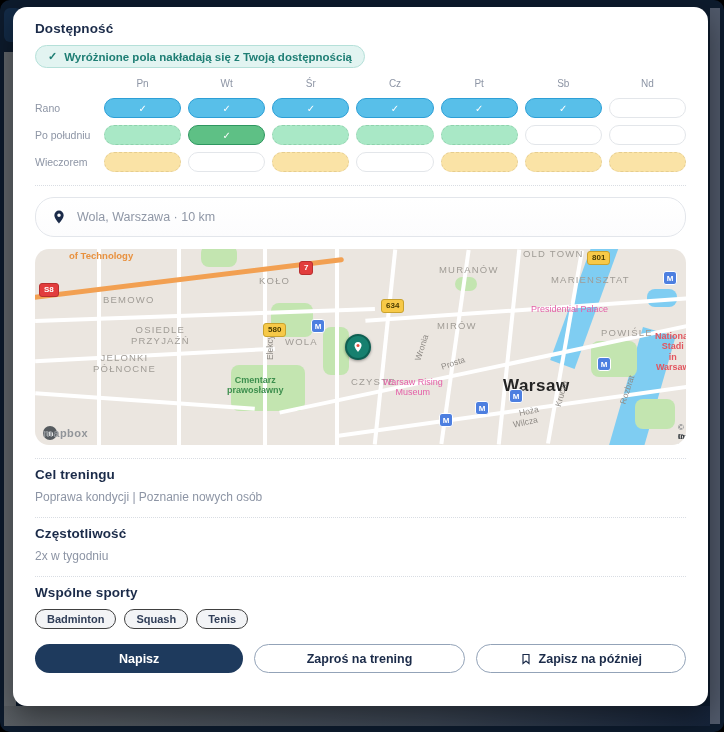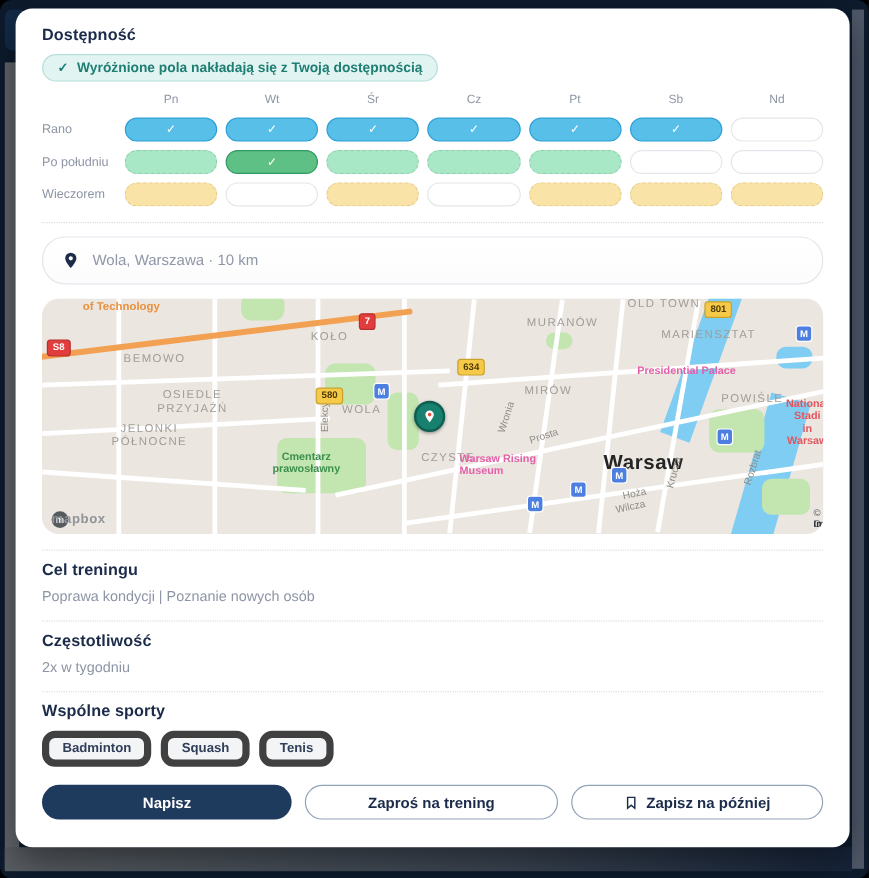--- a/index.html
+++ b/index.html
@@ -45,41 +45,41 @@
   .map *{position:absolute;}
   .road{background:#fff;}
   .rh{height:4px;} .rv{width:4px;height:100%;top:0;}
   .park{background:#c3e5b0;border-radius:8px;}
   .water{background:#7fcdf2;}
   .hwy{background:#f2a052;height:5px;width:330px;left:-20px;top:28px;transform:rotate(-7deg);border-radius:3px;}
   .maplab{position:absolute;white-space:pre-line;line-height:1.15;transform-origin:center;}
   .lab-area{font-size:9.5px;color:#a09c96;letter-spacing:1.2px;text-align:center;}
   .lab-street{font-size:8.5px;color:#8f8b86;}
   .lab-city{font-size:17px;font-weight:bold;color:#242424;letter-spacing:.5px;margin-top:17px;}
-  .lab-poi-pink{font-size:9px;color:#e45fa8;font-weight:bold;}
+  .lab-poi-pink{font-size:9px;color:#e45fa8;font-weight:normal;text-align:center;}
   .lab-poi-red{font-size:9px;color:#e2555f;font-weight:bold;text-align:center;}
   .lab-poi-green{font-size:9px;color:#3d8f4e;font-weight:bold;text-align:center;}
   .lab-poi-orange{font-size:9.5px;color:#e8913f;font-weight:bold;}
   .shield{font-size:8px;font-weight:bold;border-radius:3px;padding:1px 4px;line-height:1.2;}
   .shield.red{background:#e23d3d;color:#fff;border:1px solid #b92f2f;}
   .shield.yellow{background:#f7c948;color:#4a3b00;border:1px solid #c9a22e;}
   .metro{width:12px;height:12px;background:#4d7fe0;border-radius:3px;color:#fff;font-size:8px;font-weight:bold;
          display:flex;align-items:center;justify-content:center;border:1px solid #fff;}
   .marker{width:22px;height:22px;border-radius:50%;background:#17806f;border:2px solid #0e5f52;
           display:flex;align-items:center;justify-content:center;box-shadow:0 1px 3px rgba(0,0,0,.4);}
   .attrib{right:8px;bottom:4px;font-size:8px;color:#555b61;}
   .attrib b{color:#2e3338;}
   .mblogo{left:8px;bottom:5px;display:flex;align-items:center;gap:3px;font-size:11px;font-weight:bold;
           color:#82878d;opacity:.85;letter-spacing:.5px;}
   .mblogo .dot{position:static;width:14px;height:14px;border-radius:50%;background:#3c4248;color:#fff;
           font-size:8px;display:flex;align-items:center;justify-content:center;}
 
   
   .chips{margin-top:9px;display:flex;gap:8px;}
-  .chip{background:#f3f4f6;border:6px solid #404040;border-radius:11px;padding:3px 11px;font-size:11px;
+  .chip{background:#f3f4f6;border:1px solid #404040;border-radius:11px;padding:3px 11px;font-size:11px;
         font-weight:bold;color:#303e58;}
 
   
   .actions{margin-top:15px;display:flex;gap:11px;}
   .btn{flex:1;height:29px;border-radius:15px;display:flex;align-items:center;justify-content:center;gap:7px;
        font-size:12.5px;font-weight:bold;cursor:pointer;box-sizing:border-box;}
   .btn.primary{background:#1e3a5d;color:#fff;}
   .btn.outline{background:#fff;border:1.5px solid #93a3b8;color:#1b2b49;}
   .bm{width:12px;height:12px;}
 </style>

